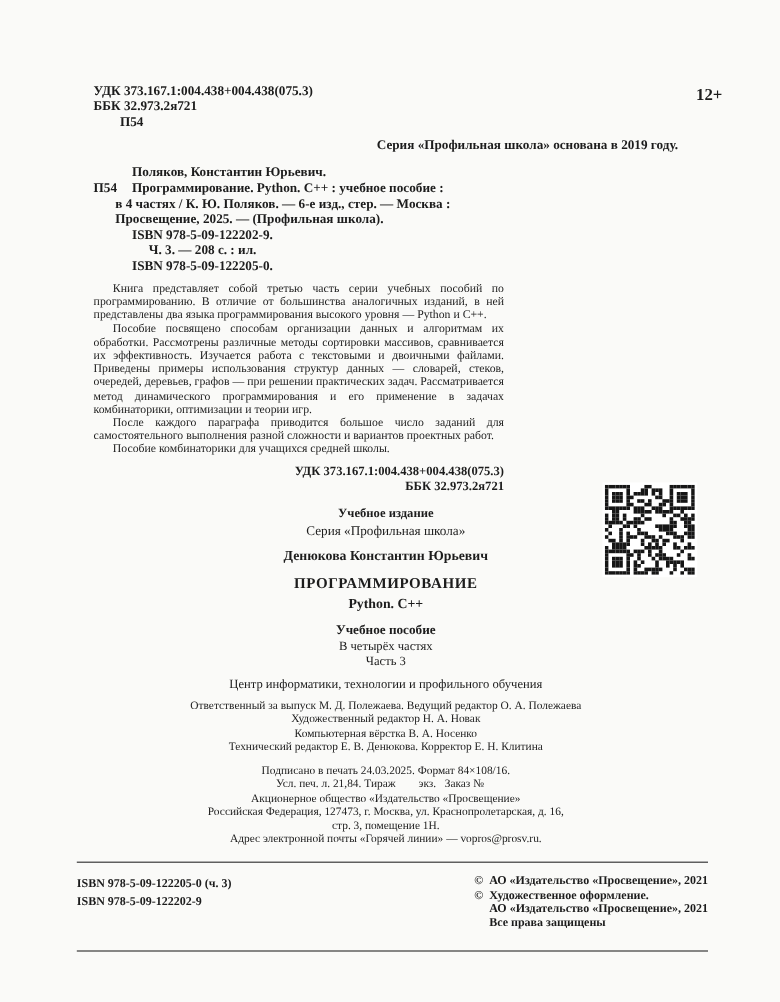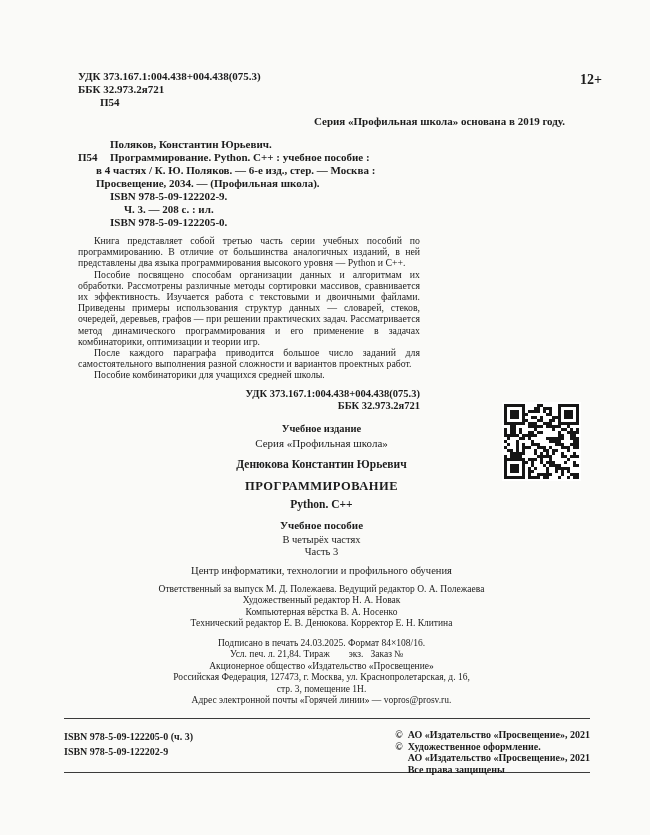--- a/index.html
+++ b/index.html
@@ -62,21 +62,21 @@
   .qr-code {
     position:absolute; top:402px; left:502px;
     width:79px; height:79px;
     background:#ffffff; padding:2px; box-sizing:border-box;
   }
 
   .footer {
     position:absolute; top:718px; left:64px; right:60px;
     border-top:1.2px solid #3a3a3a;
     border-bottom:1.2px solid #3a3a3a;
-    height:55px; box-sizing:border-box;
+    height:75px; box-sizing:border-box;
     padding-top:10px;
     display:flex; justify-content:space-between;
   }
   .footer-isbn { font-size:10px; font-weight:bold; line-height:15px; }
   .footer-copy { font-size:10px; font-weight:bold; line-height:11.6px; text-align:left; }
 </style>
 </head>
 <body>
 
 <div class="page">
@@ -93,21 +93,21 @@
 
     <div class="series-note">Серия «Профильная школа» основана в 2019 году.</div>
 
     <div class="catalog maincol">
       <div class="cat-author">Поляков, Константин Юрьевич.</div>
       <div class="cat-row">
         <span class="cat-code">П54</span>
         <span class="cat-text">Программирование. Python. C++ : учебное пособие :</span>
       </div>
       <div class="cat-cont">в 4 частях / К. Ю. Поляков. — 6-е изд., стер. — Москва :</div>
-      <div class="cat-cont">Просвещение, 2034. — (Профильная школа).</div>
+      <div class="cat-cont">Просвещение, 2025. — (Профильная школа).</div>
       <div class="cat-isbn">ISBN 978-5-09-122202-9.</div>
       <div class="cat-part">Ч. 3. — 208 с. : ил.</div>
       <div class="cat-isbn">ISBN 978-5-09-122205-0.</div>
     </div>
 
     <div class="annotation maincol">
       <p>Книга представляет собой третью часть серии учебных пособий по программированию. В отличие от большинства аналогичных изданий, в ней представлены два языка программирования высокого уровня — Python и C++.</p>
       <p>Пособие посвящено способам организации данных и алгоритмам их обработки. Рассмотрены различные методы сортировки массивов, сравнивается их эффективность. Изучается работа с текстовыми и двоичными файлами. Приведены примеры использования структур данных — словарей, стеков, очередей, деревьев, графов — при решении практических задач. Рассматривается метод динамического программирования и его применение в задачах комбинаторики, оптимизации и теории игр.</p>
       <p>После каждого параграфа приводится большое число заданий для самостоятельного выполнения разной сложности и вариантов проектных работ.</p>
       <p>Пособие комбинаторики для учащихся средней школы.</p>

